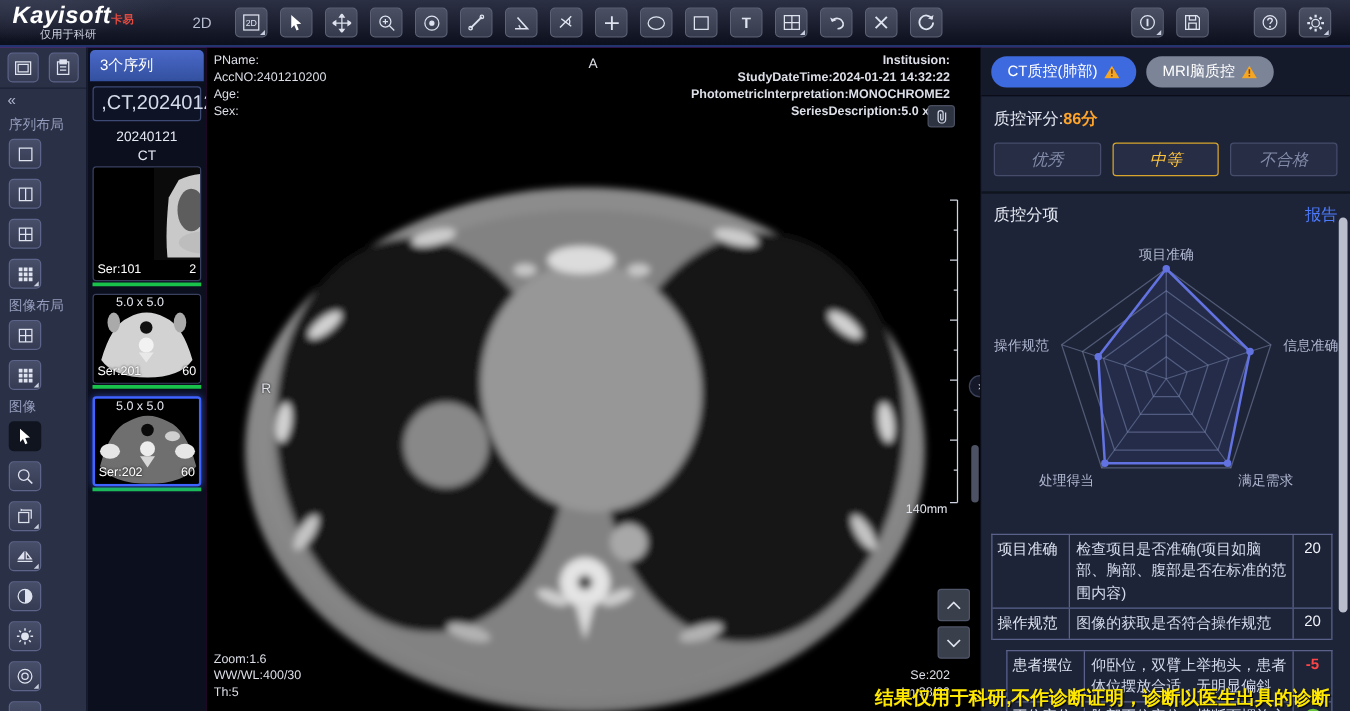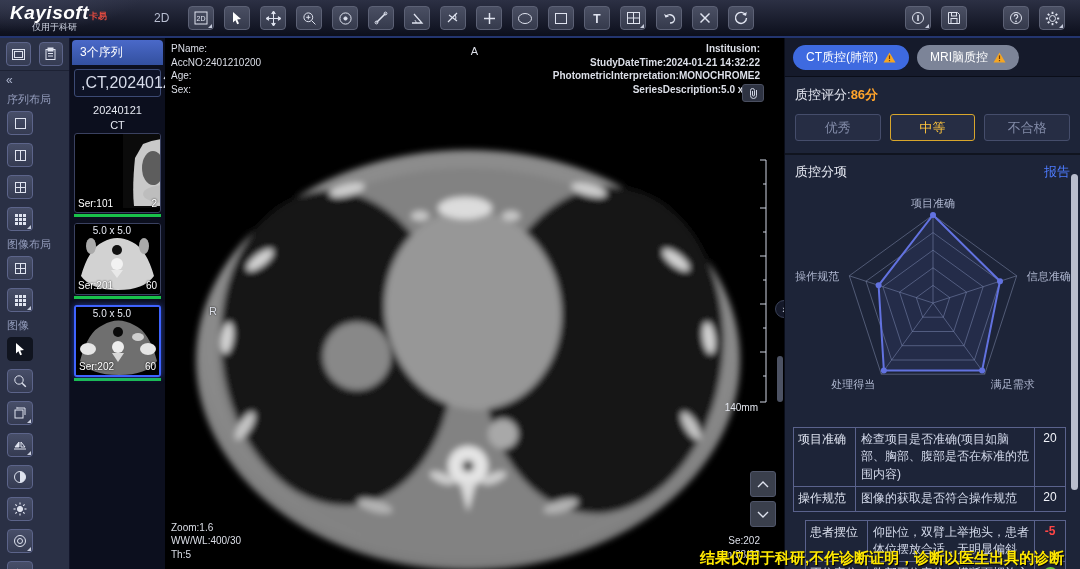--- a/index.html
+++ b/index.html
@@ -83,21 +83,21 @@
     background:#141828; border:1px solid #3a4158; color:#cfd4e2; font-size:10px; display:flex; align-items:center; justify-content:center; z-index:8; cursor:pointer; }
 
   
   #qc-tabs { display:flex; gap:8px; padding:7px 8px 6px; background:#151a2b; border-bottom:1px solid #0a0d18; }
   .qc-tab { display:flex; align-items:center; gap:5px; font-size:12px; color:#fff; border-radius:13px;
     padding:4px 13px; cursor:pointer; }
   .qc-tab.active { background:#3e6ae0; }
   .qc-tab.inactive { background:#7c8498; }
   #qc-score-row { padding:9px 10px 2px; font-size:13px; color:#e8ebf4; }
   #qc-score-value { color:#ffa42b; font-weight:bold; }
-  #grade-row { display:flex; gap:9px; padding:8px 10px 12px; }
+  #grade-row { display:flex; gap:9px; padding:8px 10px 12px;font-style:italic; }
   .grade-btn { flex:1; height:27px; border-radius:3px; background:#262d44; border:1px solid #454d6b;
     color:#828ba8; font-size:13px; display:flex; align-items:center; justify-content:center; cursor:pointer; }
   .grade-btn.active { border-color:#d8a62c; color:#ffc53d; }
   #qc-divider { height:2px; background:#10141f; }
   #qc-sub-header { display:flex; justify-content:space-between; padding:8px 10px 0; }
   #qc-sub-title { font-size:13px; color:#e8ebf4; }
   #qc-report-link { font-size:13px; color:#4d7bff; cursor:pointer; }
   #radar-wrap { position:relative; height:244px; }
   #qc-scrollbar { position:absolute; right:2px; top:136px; width:7px; height:316px; background:#b9bdcc; border-radius:4px; z-index:9; }
 
@@ -428,21 +428,21 @@
       <svg width="9" height="6" viewBox="0 0 9 6">
           <path d="M0.5,0.5 L4.5,5 L8.5,0.5" fill="none" stroke="#cfd4e2" stroke-width="1.3"></path>
         </svg>
     </div>
 
     <div class="thumb-card">
       <div class="thumb-title">
         <div>20240121</div>
         <div>CT</div>
       </div>
-      <div class="thumb-imgbox" style="height:80px;padding-left:48px;">
+      <div class="thumb-imgbox" style="height:92px;padding-left:48px;">
         <svg width="85" height="74" viewBox="0 0 85 74" style="display:block">
           <rect width="85" height="74" fill="#0b0b0b"></rect>
           <path d="M20,10 q22,-10 45,0 l8,14 q3,30 1,48 h-63 q-2,-18 1,-48 Z" fill="#c9c9c9"></path>
           <ellipse cx="30" cy="34" rx="11" ry="17" fill="#5d5d5d"></ellipse>
           <ellipse cx="55" cy="34" rx="11" ry="17" fill="#616161"></ellipse>
           <rect x="39" y="8" width="7" height="58" fill="#b5b5b5"></rect>
           <ellipse cx="42" cy="60" rx="22" ry="9" fill="#bdbdbd"></ellipse>
           <ellipse cx="71" cy="48" rx="7" ry="8" fill="#d7d7d7"></ellipse>
         </svg>
         <span class="thumb-ser">Ser:101</span>

